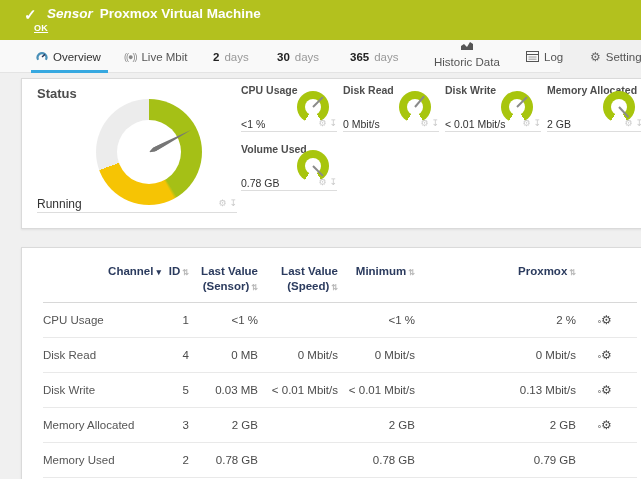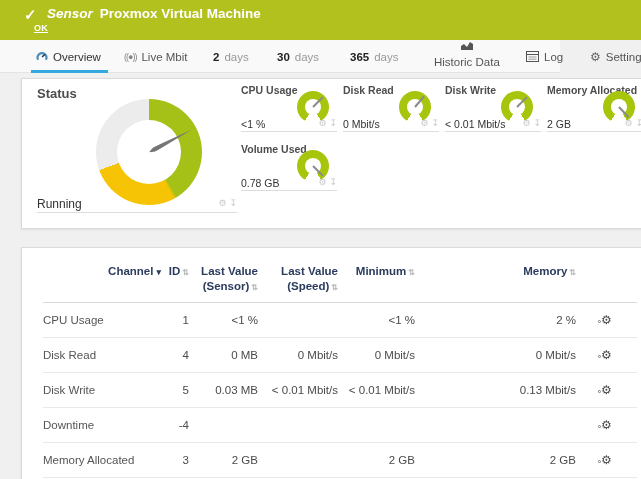--- a/index.html
+++ b/index.html
@@ -281,21 +281,21 @@
           <span>(Sensor)</span><span class="sort-icon">⇅</span>
         </th>
         <th>
           <span>Last Value</span><br>
           <span>(Speed)</span><span class="sort-icon">⇅</span>
         </th>
         <th>
           <span>Minimum</span><span class="sort-icon">⇅</span>
         </th>
         <th>
-          <span>Memory</span><span class="sort-icon">⇅</span>
+          <span>Proxmox</span><span class="sort-icon">⇅</span>
         </th>
         <th></th>
       </tr>
     </thead>
     <tbody id="table-body">
     <tr>
       <td class="ch">CPU Usage</td>
       <td>1</td>
       <td>&lt;1 %</td>
       <td></td>
@@ -323,31 +323,20 @@
       <td>5</td>
       <td>0.03 MB</td>
       <td>&lt; 0.01 Mbit/s</td>
       <td>&lt; 0.01 Mbit/s</td>
       <td>0.13 Mbit/s</td>
       <td class="gear-cell">
         <span class="row-gear-icon">⚙</span>
       </td>
     </tr>
 
-    <tr>
-      <td class="ch">Downtime</td>
-      <td>-4</td>
-      <td></td>
-      <td></td>
-      <td></td>
-      <td></td>
-      <td class="gear-cell">
-        <span class="row-gear-icon">⚙</span>
-      </td>
-    </tr>
 
     <tr>
       <td class="ch">Memory Allocated</td>
       <td>3</td>
       <td>2 GB</td>
       <td></td>
       <td>2 GB</td>
       <td>2 GB</td>
       <td class="gear-cell">
         <span class="row-gear-icon">⚙</span>

